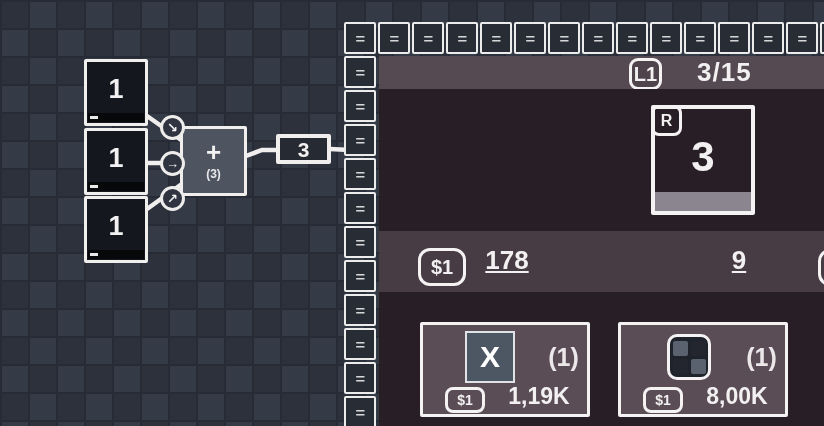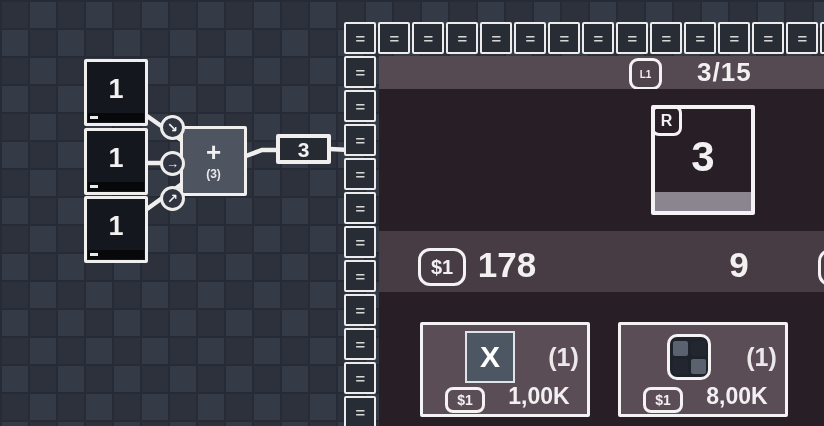--- a/index.html
+++ b/index.html
@@ -37,33 +37,33 @@
   .belt-row{position:absolute;left:344px;top:22px;width:480px;height:34px;display:flex;gap:2px;overflow:hidden;}
   .belt-col{position:absolute;left:344px;top:56px;width:34px;height:370px;display:flex;flex-direction:column;gap:2px;overflow:hidden;}
   .belt-tile{flex:0 0 32px;width:32px;height:32px;background:var(--belt-tile,#272c35);
     border:2px solid #ececec;border-radius:2px;display:flex;align-items:center;justify-content:center;}
   .belt-tile span{font-size:15px;color:#d6d6d6;line-height:1;transform:scaleX(1.1);}
 
   
   .panel{position:absolute;left:379px;top:56px;width:445px;height:370px;}
   .bar-top{position:absolute;left:0;top:0;width:100%;height:33px;background:var(--panel-header,#564a52);}
   .lvl-badge{position:absolute;left:250px;top:2px;width:33px;height:32px;border:3px solid #f4f2f3;
-    border-radius:9px;display:flex;align-items:center;justify-content:center;font-size:10px;background:rgba(0,0,0,0.08);}
+    border-radius:9px;display:flex;align-items:center;justify-content:center;font-size:20px;background:rgba(0,0,0,0.08);}
   .progress{position:absolute;left:318px;top:1px;width:90px;font-size:26px;letter-spacing:1px;}
   .area-main{position:absolute;left:0;top:33px;width:100%;height:142px;background:var(--panel-dark,#281e25);}
   .r-card{position:absolute;left:272px;top:16px;width:104px;height:110px;border:4px solid #f4f2f3;
     border-radius:2px;background:var(--panel-dark,#281e25);}
   .r-badge{position:absolute;left:-4px;top:-4px;width:31px;height:31px;border:3px solid #f4f2f3;
     border-radius:8px;display:flex;align-items:center;justify-content:center;font-size:16px;}
   .r-card .big-val{position:absolute;left:0;right:0;top:24px;text-align:center;font-size:42px;}
   .r-card .fill-strip{position:absolute;left:0;right:0;bottom:0;height:19px;background:var(--muted-strip,#8b8590);}
   .bar-stats{position:absolute;left:0;top:175px;width:100%;height:61px;background:var(--panel-stats,#473c43);}
   .stat-badge{position:absolute;border:3.5px solid #f4f2f3;border-radius:12px;display:flex;
     align-items:center;justify-content:center;font-size:20px;}
-  .stat-val{position:absolute;font-size:35px;}
+  .stat-val{position:absolute;font-size:26px;text-decoration:underline;}
   .area-shop{position:absolute;left:0;top:236px;width:100%;height:134px;background:var(--panel-dark,#281e25);}
   .shop-card{position:absolute;top:30px;width:170px;height:95px;background:var(--card-fill,#5a4d55);
     border:3px solid #f4f2f3;border-radius:2px;}
   .x-icon{position:absolute;left:42px;top:6px;width:50px;height:52px;background:var(--x-icon-fill,#4d5663);
     border:2px solid #dfe3e8;display:flex;align-items:center;justify-content:center;font-size:30px;color:#fff;}
   .grid-icon{position:absolute;left:46px;top:9px;width:44px;height:46px;background:#1e222a;
     border:3px solid #f4f2f3;border-radius:10px;display:grid;grid-template-columns:15px 15px;
     grid-template-rows:15px 15px;gap:3px;align-content:center;justify-content:center;}
   .grid-icon i{display:block;border-radius:2px;}
   .gi-light{background:var(--grid-icon-light,#5a6270);}
@@ -226,21 +226,21 @@
       <div class="stat-val" style="left:340px;top:14px;width:40px;text-align:center">9</div>
       <div class="stat-badge" style="left:439px;top:18px;width:26px;height:37px"></div>
     </div>
 
     <div class="area-shop">
 
       <div class="shop-card" style="left:41px">
         <div class="x-icon">X</div>
         <div class="shop-count">(1)</div>
         <div class="price-badge">$1</div>
-        <div class="price">1,00K</div>
+        <div class="price">1,19K</div>
       </div>
 
       <div class="shop-card" style="left:239px">
         <div class="grid-icon">
           <i class="gi-light"></i>
             <i class="gi-dark"></i>
             <i class="gi-dark"></i>
             <i class="gi-light"></i>
         </div>
         <div class="shop-count">(1)</div>

